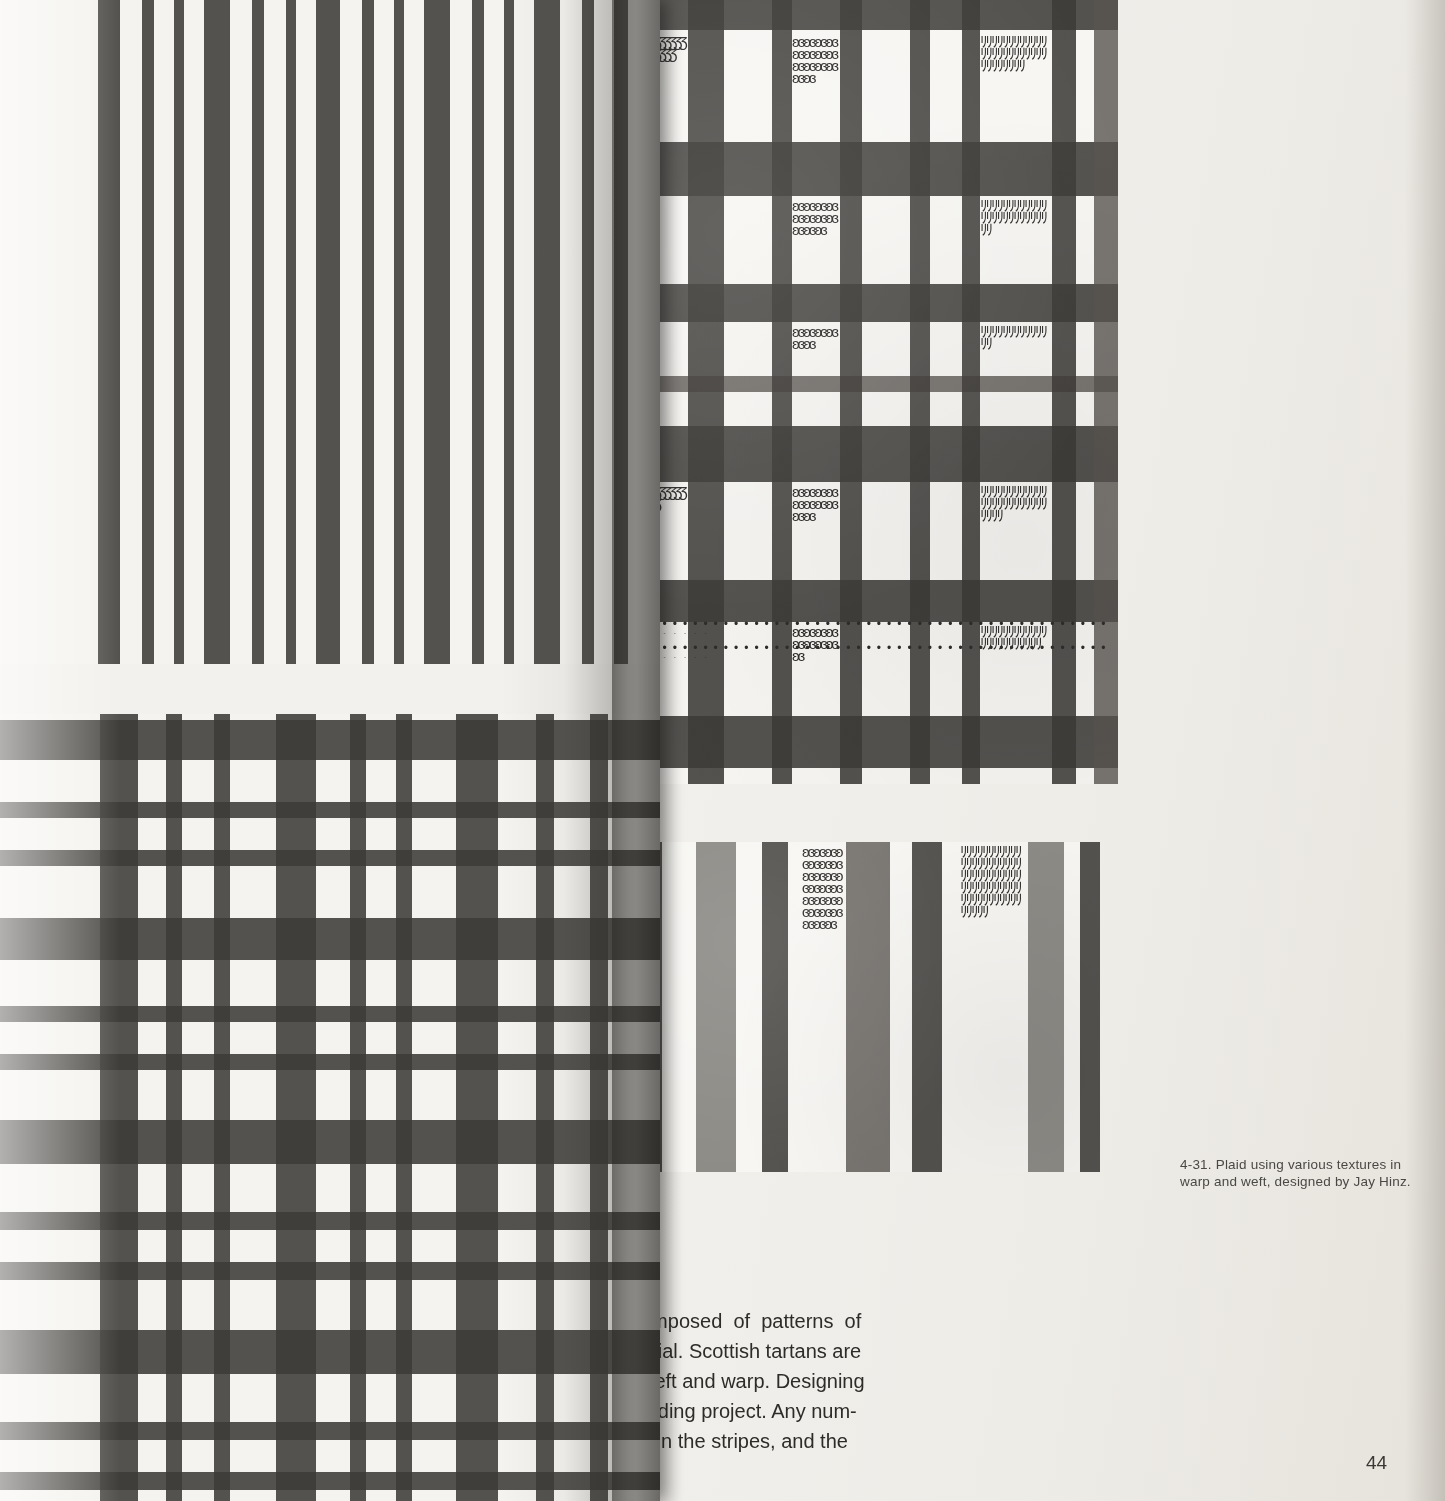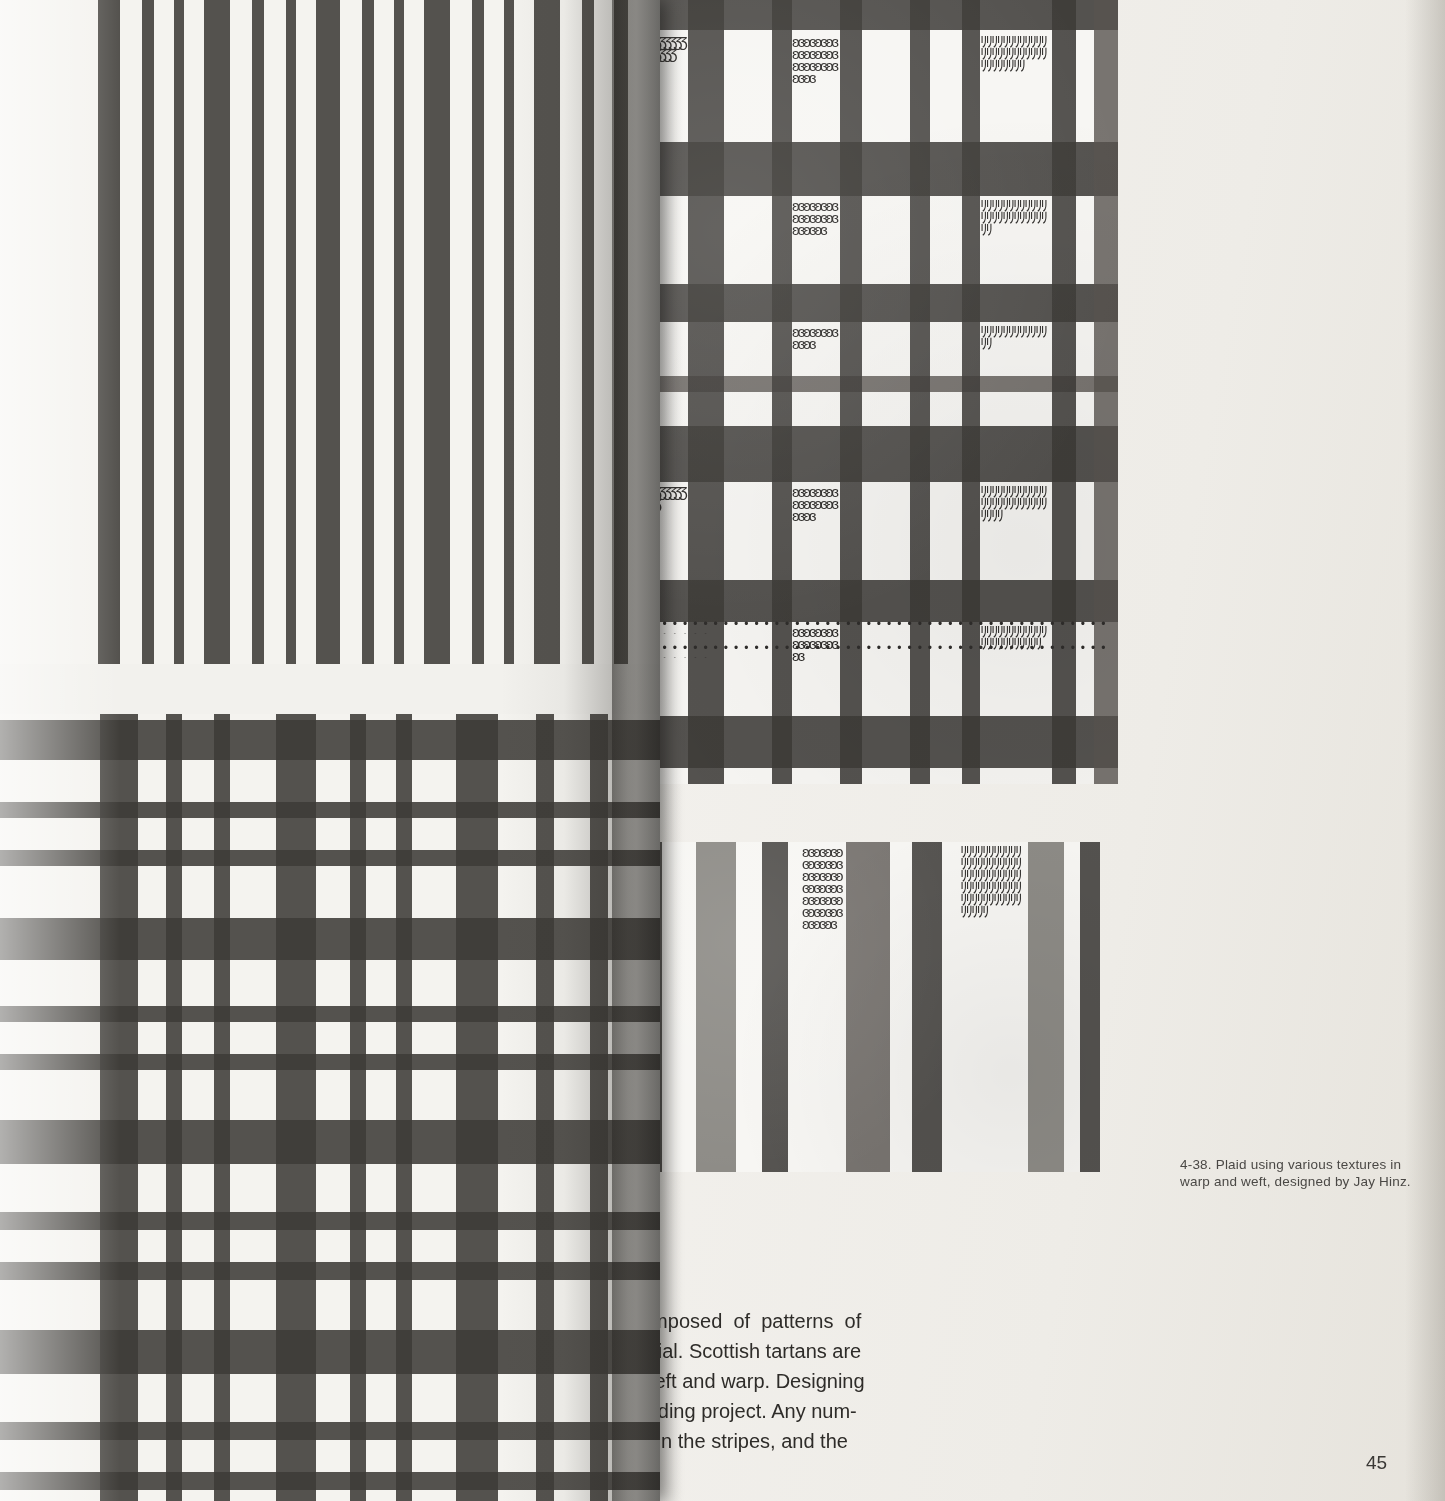--- a/index.html
+++ b/index.html
@@ -191,33 +191,33 @@
       <div class="band-v" style="left:262px; top:0; width:30px; height:330px;"></div>
       <div class="band-v mid" style="left:378px; top:0; width:36px; height:330px;"></div>
       <div class="band-v" style="left:430px; top:0; width:20px; height:330px;"></div>
       <div class="tex-loop" style="left:152px; top:4px; width:44px; height:322px;">ʚɞʚɞʚɞʚɞʚɞʚɞʚɞʚɞʚɞʚɞʚɞʚɞʚɞʚɞʚɞʚɞʚɞʚɞʚɞʚɞʚɞʚɞʚɞʚɞ</div>
       <div class="tex-loop" style="left:310px; top:4px; width:62px; height:322px;">ﾘﾘﾘﾘﾘﾘﾘﾘﾘﾘﾘﾘﾘﾘﾘﾘﾘﾘﾘﾘﾘﾘﾘﾘﾘﾘﾘﾘﾘﾘﾘﾘﾘﾘﾘﾘﾘﾘﾘﾘﾘﾘﾘﾘﾘﾘﾘﾘﾘﾘﾘﾘﾘﾘﾘﾘﾘﾘﾘﾘ</div>
       <div class="noise"></div>
     </div>
   </div>
 
   <div class="caption" style="left:1180px; top:1156px; width:250px;">
-    <div>4-38. Plaid using various textures in</div>
+    <div>4-31. Plaid using various textures in</div>
     <div>warp and weft, designed by Jay Hinz.</div>
   </div>
 
   <div class="bodytext" style="left:640px; top:1306px; width:215px;">
     <div>omposed  of  patterns  of</div>
     <div>erial. Scottish tartans are</div>
     <div>weft and warp. Designing</div>
     <div>arding project. Any num-</div>
     <div>d in the stripes, and the</div>
   </div>
 
-  <div class="folio" style="left:1366px; top:1452px;">45</div>
+  <div class="folio" style="left:1366px; top:1452px;">44</div>
 
   <div class="page-edge-right"></div>
 
   <div class="left-sheet">
 
     <div class="fig grid" style="left:-10px; top:-10px; width:670px; height:680px; background:#f4f3ef;">
       <div class="fig-inner">
         <div class="band-v" style="left:108px; top:0; width:22px; height:680px;"></div>
         <div class="band-v" style="left:152px; top:0; width:12px; height:680px;"></div>
         <div class="band-v" style="left:184px; top:0; width:10px; height:680px;"></div>

